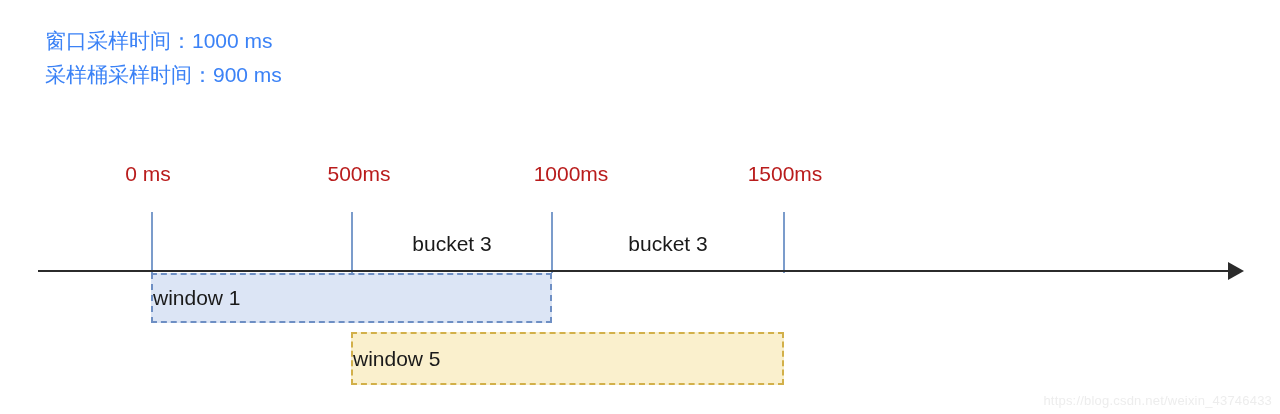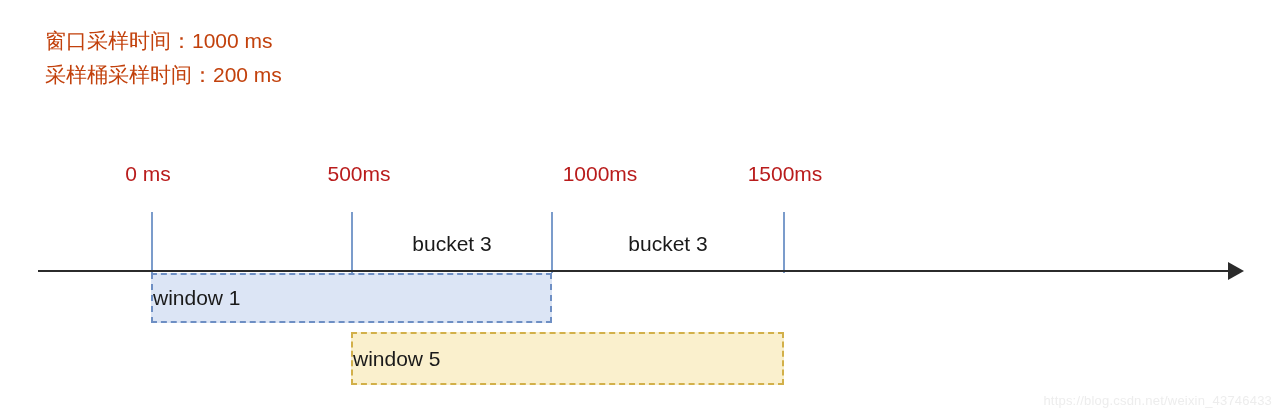--- a/index.html
+++ b/index.html
@@ -24,21 +24,21 @@
   .header-block {
     position: absolute;
     left: 45px;
     top: 24px;
     color: #1a1a1a;
   }
   .header-line {
     font-size: 21px;
     line-height: 34px;
     white-space: pre;
-    color: #c2410c;
+    color: #3b82f6;
   }
 
   
   .tick-label {
     position: absolute;
     top: 160px;
     font-size: 21px;
     line-height: 28px;
     color: #b91c1c;
     transform: translateX(-50%);
@@ -123,26 +123,26 @@
     letter-spacing: 0.2px;
   }
 </style>
 </head>
 <body>
 
 <div id="canvas">
 
   <div class="header-block">
     <div class="header-line">窗口采样时间：1000 ms</div>
-    <div class="header-line">采样桶采样时间：200 ms</div>
+    <div class="header-line">采样桶采样时间：900 ms</div>
   </div>
 
   <div class="tick-label" style="left:148px;">0 ms</div>
   <div class="tick-label" style="left:359px;text-align:center;">500ms</div>
-  <div class="tick-label" style="left:600px;">1000ms</div>
+  <div class="tick-label" style="left:571px;">1000ms</div>
   <div class="tick-label" style="left:785px;">1500ms</div>
 
   <div class="tick-mark" style="left:151px;"></div>
   <div class="tick-mark" style="left:351px;"></div>
   <div class="tick-mark" style="left:551px;"></div>
   <div class="tick-mark" style="left:783px;"></div>
 
   <div class="bucket-label" style="left:452px;">bucket 3</div>
   <div class="bucket-label" style="left:668px;">bucket 3</div>
 

